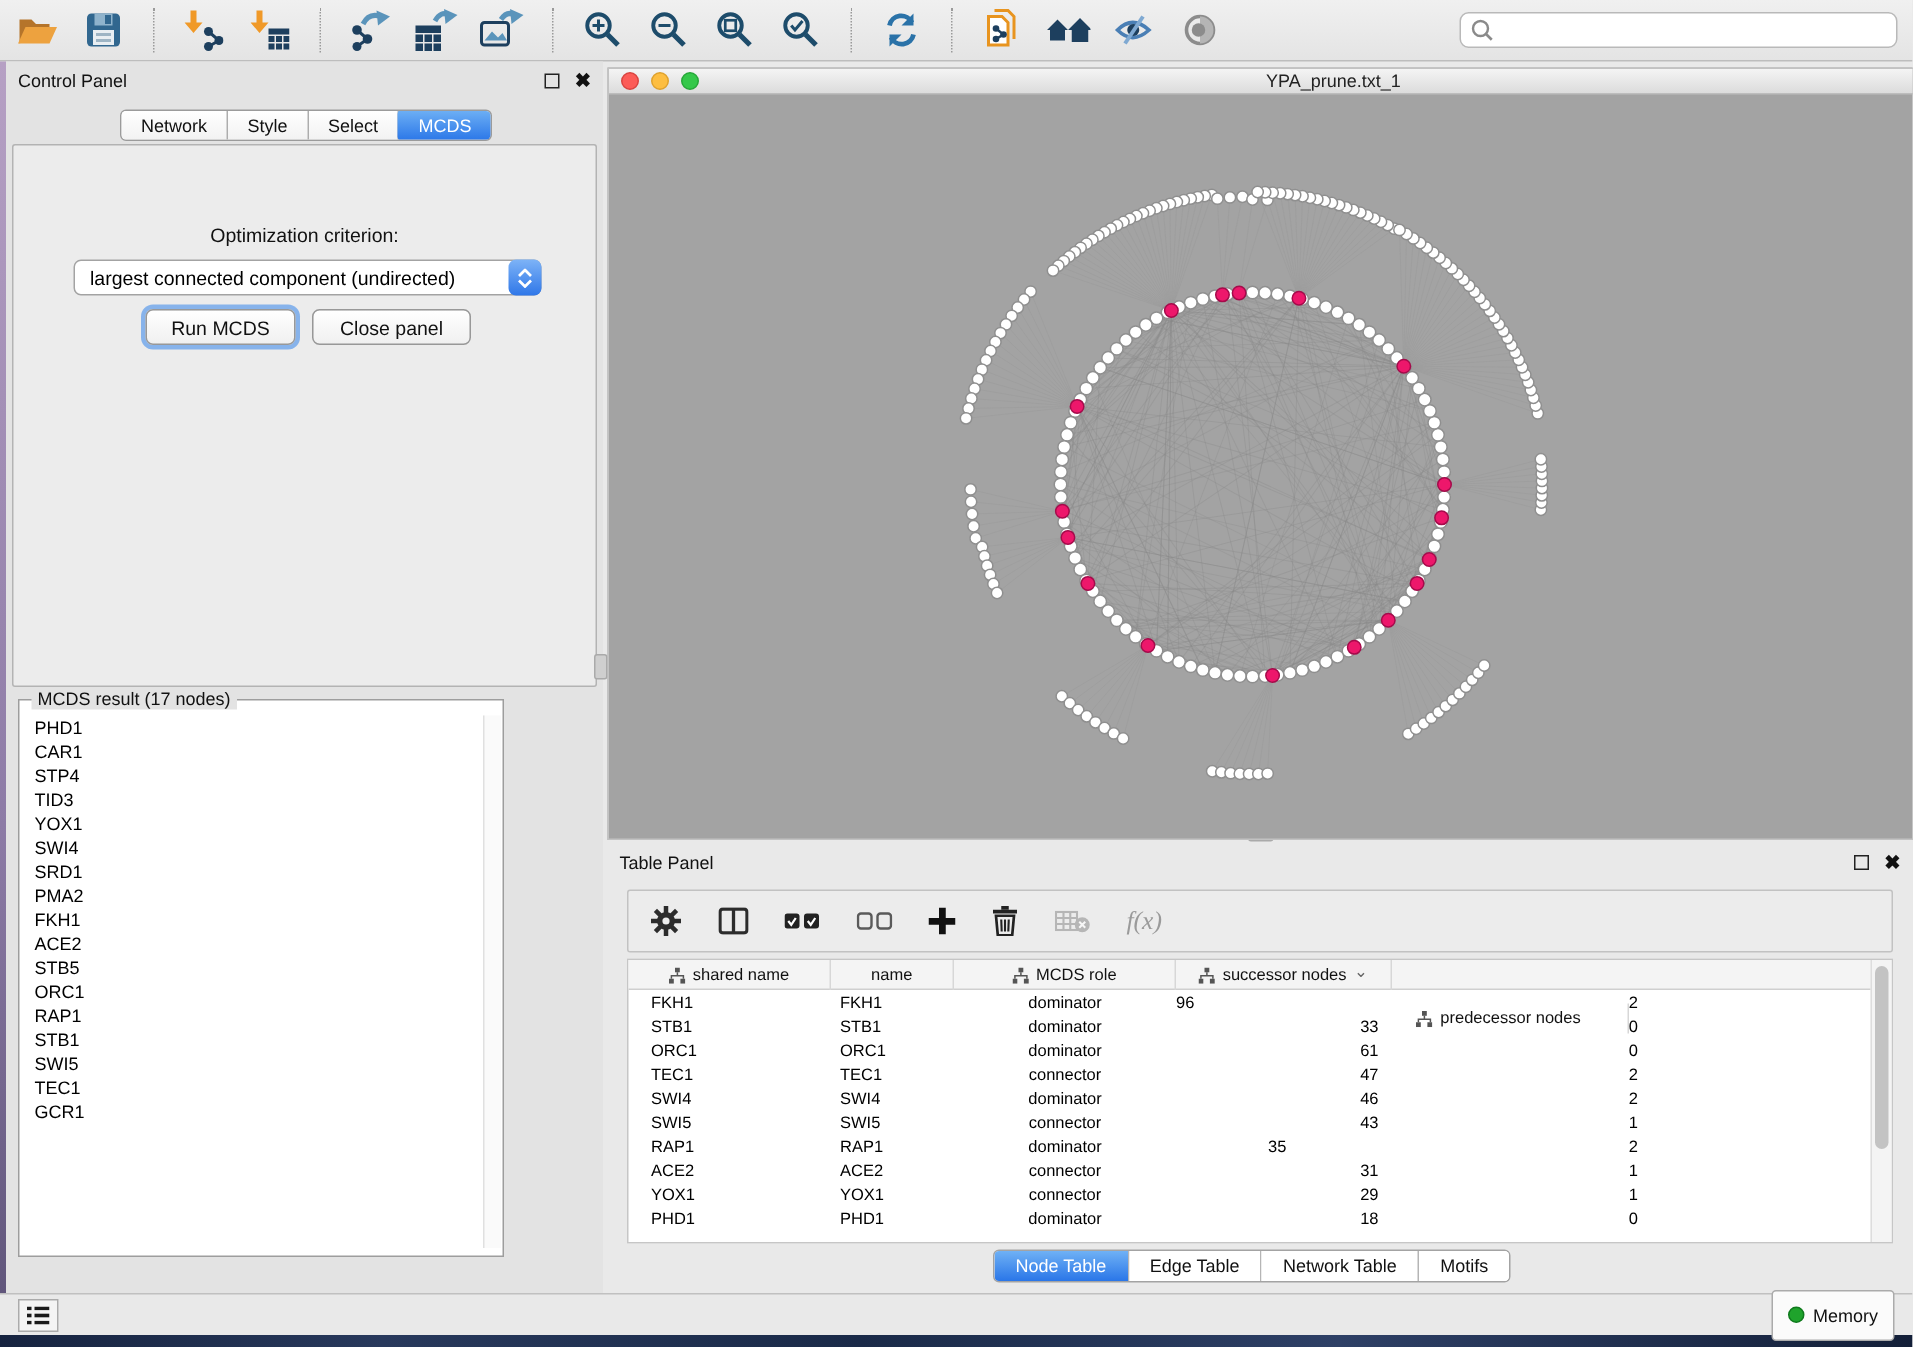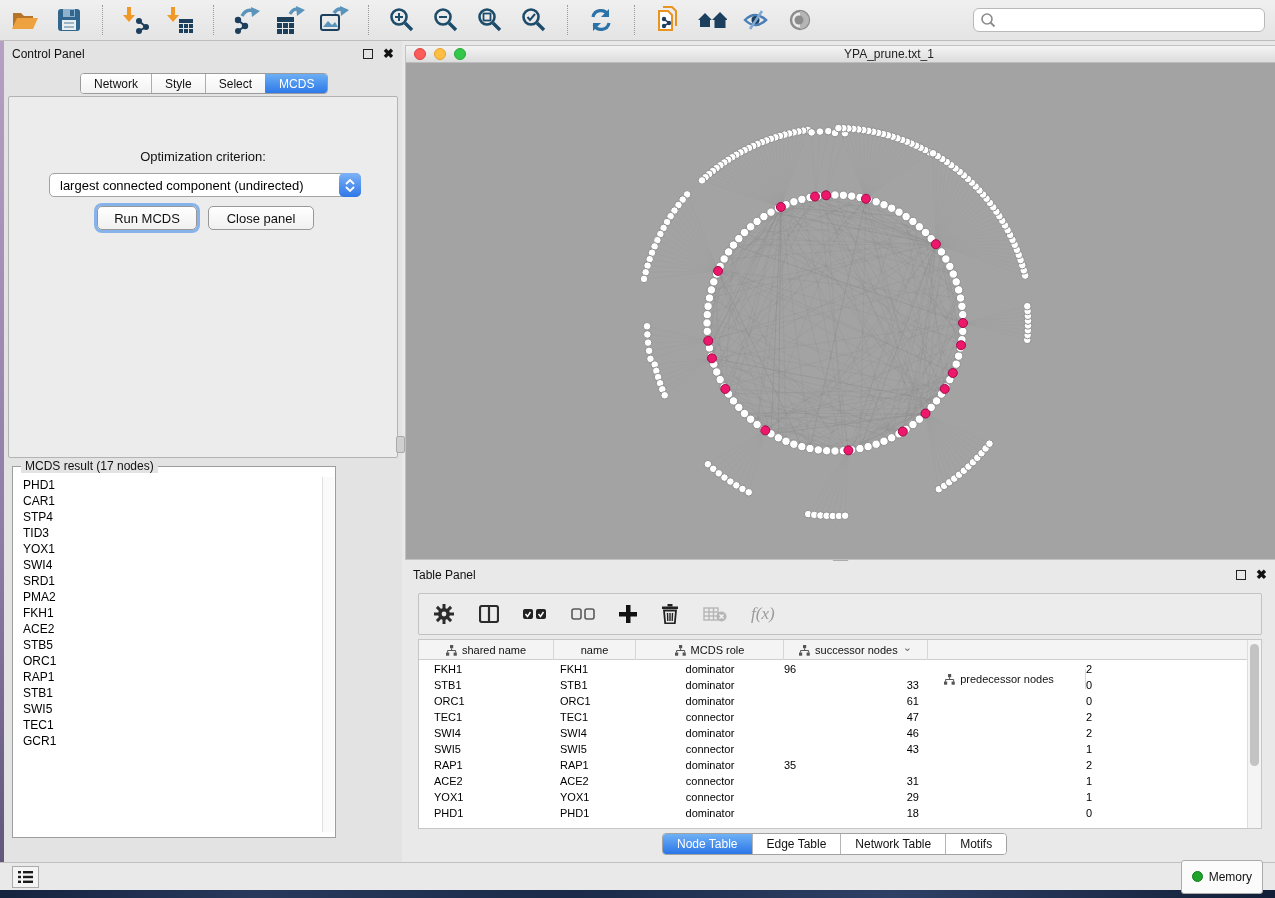--- a/index.html
+++ b/index.html
@@ -1166,21 +1166,21 @@
           <div class="nt-cell" style="left: 0px; width: 135px; text-align: left; padding: 0px 0px 0px 15px;">SWI5</div>
           <div class="nt-cell" style="left: 135px; width: 82px; text-align: left; padding: 0px 0px 0px 6px;">SWI5</div>
           <div class="nt-cell" style="left: 217px; width: 148px; text-align: center; padding: 0px;">connector</div>
           <div class="nt-cell" style="left: 365px; width: 144px; text-align: right; padding: 0px 9px 0px 0px;">43</div>
           <div class="nt-cell" style="left: 509px; width: 173px; text-align: right; padding: 0px 9px 0px 0px;">1</div>
         </div>
         <div class="nt-row" style="top: 96px;">
           <div class="nt-cell" style="left: 0px; width: 135px; text-align: left; padding: 0px 0px 0px 15px;">RAP1</div>
           <div class="nt-cell" style="left: 135px; width: 82px; text-align: left; padding: 0px 0px 0px 6px;">RAP1</div>
           <div class="nt-cell" style="left: 217px; width: 148px; text-align: center; padding: 0px;">dominator</div>
-          <div class="nt-cell" style="left: 365px; width: 144px; text-align: left; padding: 0px 9px 0px 0px;">35</div>
+          <div class="nt-cell" style="left: 365px; width: 144px; text-align: center; padding: 0px 9px 0px 0px;">35</div>
           <div class="nt-cell" style="left: 509px; width: 173px; text-align: right; padding: 0px 9px 0px 0px;">2</div>
         </div>
         <div class="nt-row" style="top: 112px;">
           <div class="nt-cell" style="left: 0px; width: 135px; text-align: left; padding: 0px 0px 0px 15px;">ACE2</div>
           <div class="nt-cell" style="left: 135px; width: 82px; text-align: left; padding: 0px 0px 0px 6px;">ACE2</div>
           <div class="nt-cell" style="left: 217px; width: 148px; text-align: center; padding: 0px;">connector</div>
           <div class="nt-cell" style="left: 365px; width: 144px; text-align: right; padding: 0px 9px 0px 0px;">31</div>
           <div class="nt-cell" style="left: 509px; width: 173px; text-align: right; padding: 0px 9px 0px 0px;">1</div>
         </div>
         <div class="nt-row" style="top: 128px;">

